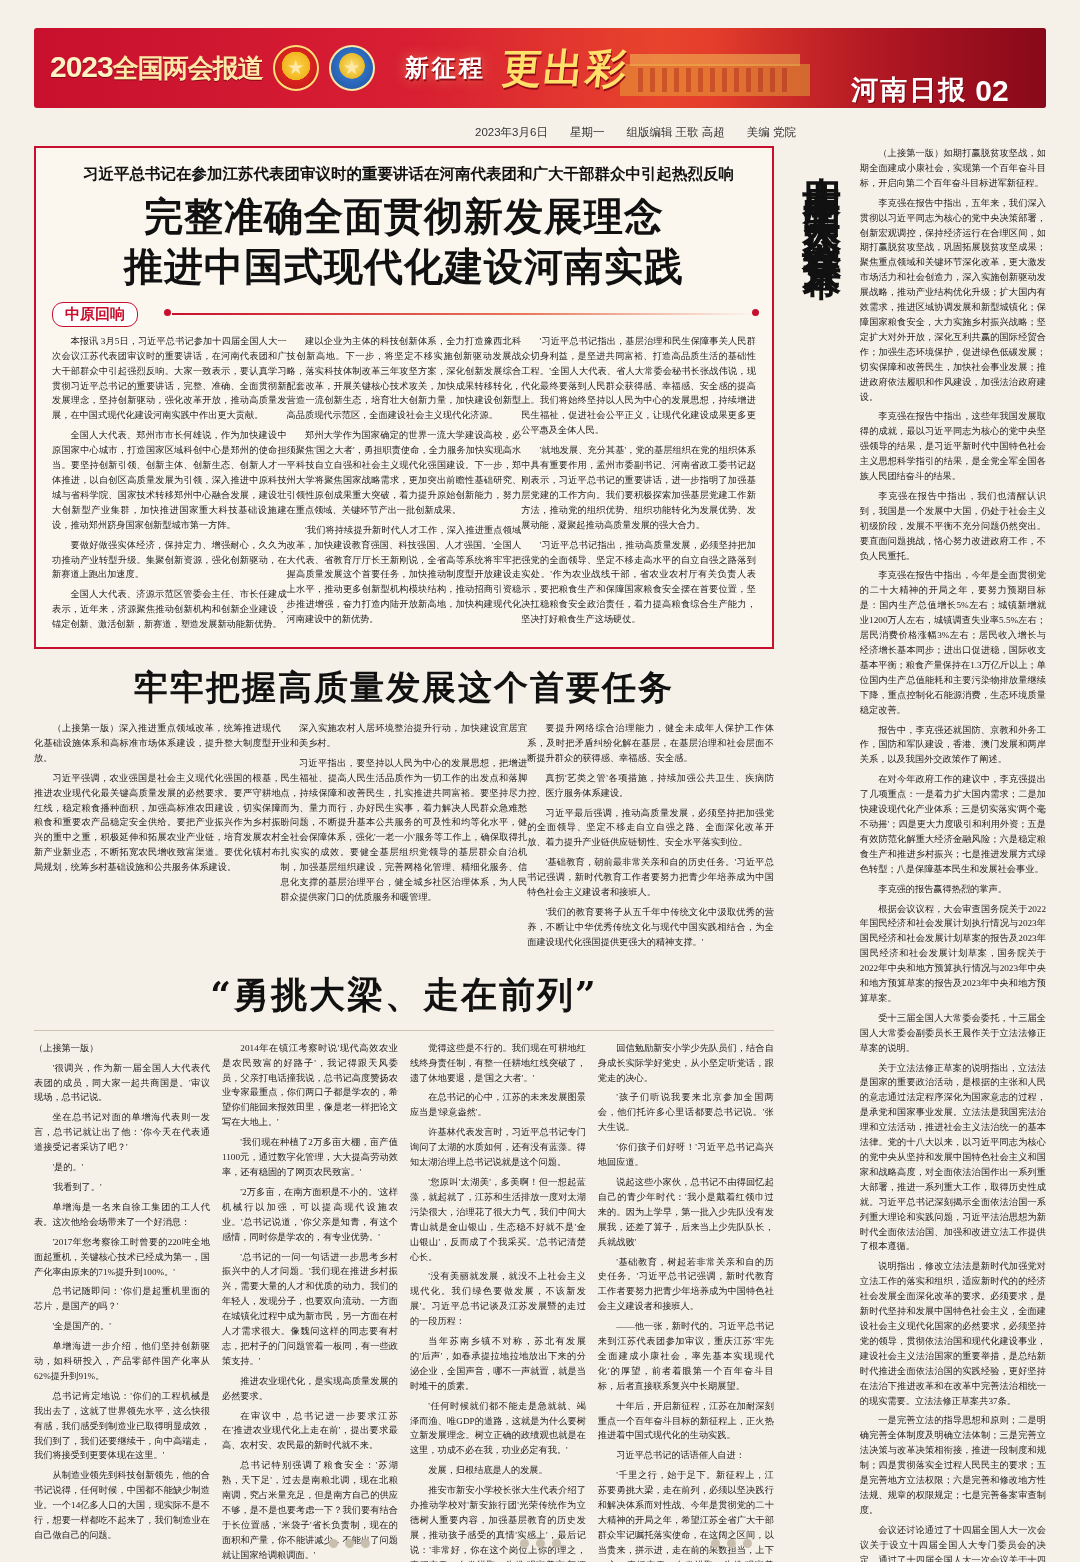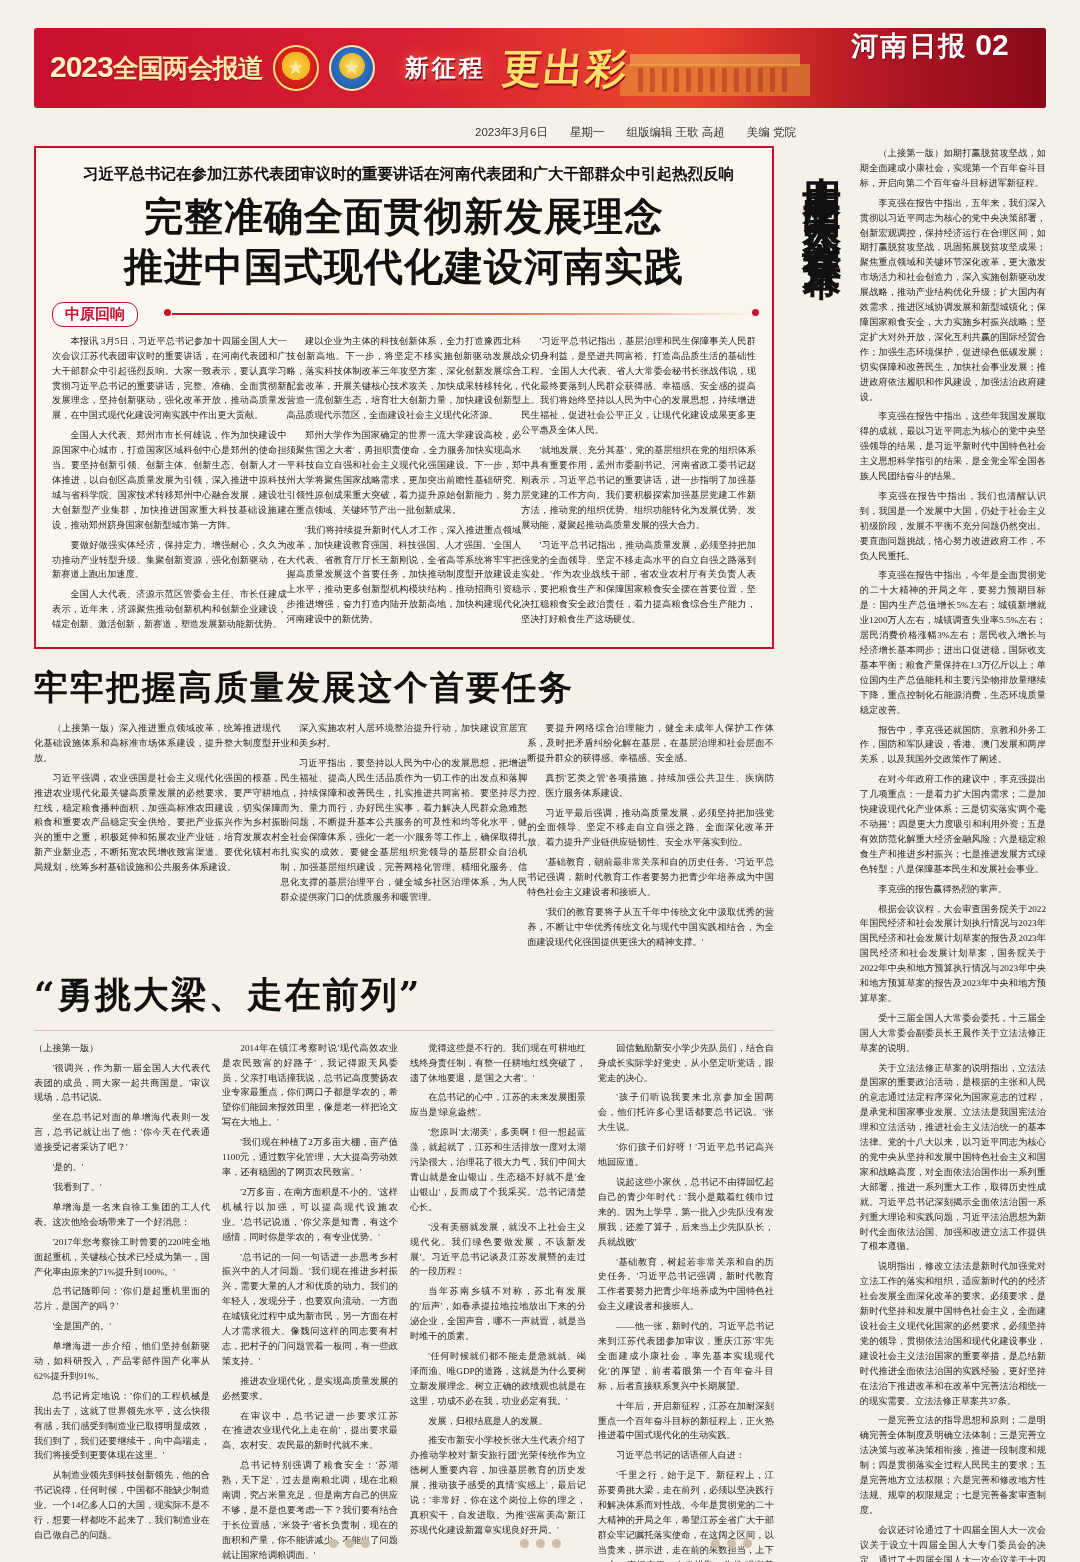--- a/index.html
+++ b/index.html
@@ -64,22 +64,22 @@
   .mh-t2{
     font-size:40px;font-weight:700;color:#ffe06a;
     font-family:"DejaVu Serif",serif;
     text-shadow:1px 2px 0 #8d0b17;
     letter-spacing:2px;transform:skewX(-6deg);
   }
   .mh-building{
     position:absolute;right:236px;top:10px;width:190px;height:58px;z-index:2;opacity:.85;
   }
   .mh-paper{
-    position:absolute;right:0;top:0;bottom:0;width:232px;z-index:4;
-    display:flex;align-items:flex-start;justify-content:center;gap:8px;
+    position:absolute;right:0;top:13px;bottom:0;width:232px;z-index:4;
+    display:flex;align-items:flex-end;justify-content:center;gap:8px;
     color:#fff;
   }
   .mh-paper .nm{font-size:27px;font-weight:700;letter-spacing:2px;text-shadow:1px 1px 0 #7a0a16;}
   .mh-paper .pg{font-size:30px;font-weight:700;font-family:"Liberation Sans",sans-serif;}
 
   
   .datebar{
     display:flex;justify-content:flex-end;align-items:center;gap:22px;
     font-size:11.5px;color:#333;
     padding:17px 250px 6px 0;
@@ -128,20 +128,21 @@
   .cols3{display:flex;gap:0;}
   .cols3 .col{flex:1;}
   .txt{
     font-size:9.2px;line-height:1.62;text-align:justify;color:#222;
     text-indent:2em;margin:0 0 5px 0;
     font-family:"Liberation Serif",serif;
   }
 
   
   .band{
+    text-align:center;
     font-size:34px;font-weight:700;letter-spacing:2px;
     margin:16px 0 10px 0;color:#111;
     font-family:"DejaVu Serif",serif;
   }
   .band.quote{
     font-size:36px;color:#111;
   }
   .hr-thin{height:1px;background:#cdc3b4;margin:6px 0 10px;}
 
   
@@ -299,20 +300,21 @@
           <p class="txt">'2万多亩，在南方面积是不小的。'这样机械行以加强，可以提高现代设施农业。'总书记说道，'你父亲是知青，有这个感情，同时你是学农的，有专业优势。'</p>
           <p class="txt">'总书记的一问一句话进一步思考乡村振兴中的人才问题。'我们现在推进乡村振兴，需要大量的人才和优质的动力。我们的年轻人，发现分子，也要双向流动。一方面在城镇化过程中成为新市民，另一方面在村人才需求很大。像魏问这样的同志要有村志，把村子的门问题管着一板同，有一些政策支持。'</p>
           <p class="txt">推进农业现代化，是实现高质量发展的必然要求。</p>
           <p class="txt">在审议中，总书记进一步要求江苏在'推进农业现代化上走在前'，提出要求最高、农村安、农民最的新时代就不来。</p>
           <p class="txt">总书记特别强调了粮食安全：'苏湖熟，天下足'，过去是南粮北调，现在北粮南调，究占米量充足，但是南方自己的供应不够，是不是也要考虑一下？我们要有结合于长位置感，'米袋子'省长负责制，现在的面积和产量，你不能讲减少，不能出了问题就让国家给调粮调面。'</p>
 
         </div>
         <div class="col">
           <p class="txt">觉得这些是不行的。我们现在可耕地红线终身责任制，有整一任耕地红线突破了，遗了休地要退，是'国之大者'。'</p>
           <p class="txt">在总书记的心中，江苏的未来发展图景应当是'绿意盎然'。</p>
+          <p class="txt">许基林代表发言时，习近平总书记专门询问了太湖的水质如何，还有没有蓝藻。得知太湖治理上总书记说就是这个问题。</p>
           <p class="txt">'您原叫'太湖美'，多美啊！但一想起蓝藻，就起就了，江苏和生活排放一度对太湖污染很大，治理花了很大力气，我们中间大青山就是金山银山，生态稳不好就不是'金山银山'，反而成了个我采买。'总书记清楚心长。</p>
           <p class="txt">'没有美丽就发展，就没不上社会主义现代化。我们绿色要做发展，不该新发展'。习近平总书记谈及江苏发展暨的走过的一段历程：</p>
           <p class="txt">当年苏南乡镇不对称，苏北有发展的'后声'，如春承提拉地拉地放出下来的分泌企业，全国声音，哪不一声就置，就是当时堆干的质素。</p>
           <p class="txt">'任何时候就们都不能走是急就就、竭泽而渔、唯GDP的道路，这就是为什么要树立新发展理念。树立正确的政绩观也就是在这里，功成不必在我，功业必定有我。'</p>
           <p class="txt">发展，归根结底是人的发展。</p>
           <p class="txt">推安市新安小学校长张大生代表介绍了办推动学校对'新安旅行团'光荣传统作为立德树人重要内容，加强基层教育的历史发展，推动孩子感受的真情'实感上'，最后记说：'非常好，你在这个岗位上你的理之，真积实干，自发进取。为推'强富美高'新江苏现代化建设新篇章实现良好开局。'</p>
         </div>
         <div class="col">
           <p class="txt">回信勉励新安小学少先队员们，结合自身成长实际学好党史，从小坚定听党话，跟党走的决心。</p>
           <p class="txt">'孩子们听说我要来北京参加全国两会，他们托许多心里话都要总书记说。'张大生说。</p>

